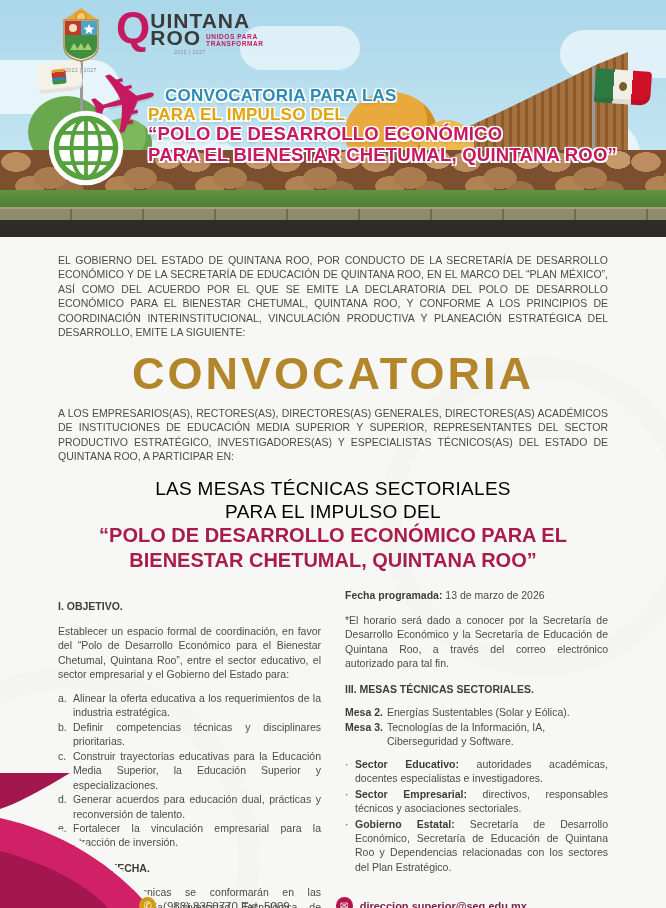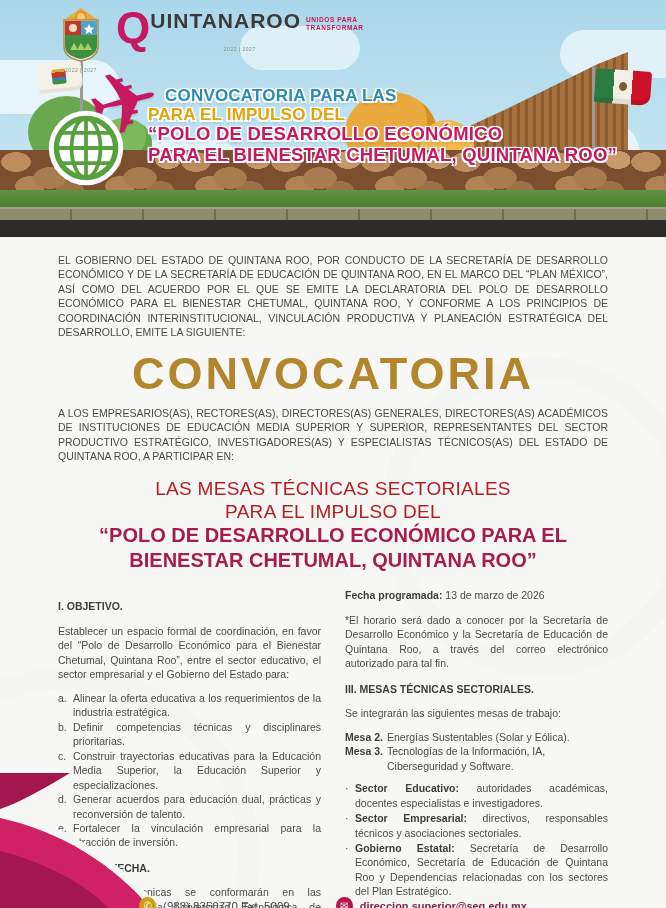--- a/index.html
+++ b/index.html
@@ -80,21 +80,21 @@
     transform:rotate(-14deg); text-shadow:0 2px 0 rgba(0,0,0,.08); line-height:1; }
   .globe { position:absolute; left:48px; top:110px; width:76px; height:76px; }
 
   
   .brand { position:absolute; left:58px; top:6px; display:flex; align-items:flex-start; gap:12px; }
   .arms { width:46px; height:56px; }
   .arms-caption, .brand-caption { font-size:5px; color:#8a8a8a; letter-spacing:.5px; text-align:center; margin-top:1px; }
   .qr-logo { display:flex; flex-direction:column; margin-top:4px; }
   .qr-row1 { display:flex; align-items:flex-start; }
   .bigQ { font-size:44px; font-weight:800; color:#c6195f; line-height:.8; letter-spacing:-2px; }
-  .qr-rest { display:flex; flex-direction:row; margin-left:2px; }
+  .qr-rest { display:flex; flex-direction:column; margin-left:2px; }
   .qr-word1 { font-size:21px; font-weight:800; color:#3a3a39; letter-spacing:1px; line-height:1; }
   .qr-row2 { display:flex; align-items:flex-end; gap:5px; margin-top:-2px; }
   .qr-word2 { font-size:21px; font-weight:800; color:#3a3a39; letter-spacing:1px; line-height:.9; }
   .qr-tagline { font-size:6.5px; font-weight:800; color:#c6195f; line-height:1.15; letter-spacing:.6px; }
 
   
   .htitle { position:absolute; left:148px; top:86px; width:505px; }
   .htitle div { font-weight:800; line-height:1.13; letter-spacing:.2px;
     text-shadow:-1.5px -1.5px 0 #fff,1.5px -1.5px 0 #fff,-1.5px 1.5px 0 #fff,1.5px 1.5px 0 #fff,0 0 3px #fff,0 3px 3px rgba(0,0,0,.18); }
   .ht-blue { color:#2b8cb4; font-size:17px;margin-left:17px; }
@@ -105,21 +105,21 @@
   .doc { position:relative; padding:12px 58px 0; }
   .watermark { position:absolute; border-radius:50%; border:22px solid rgba(120,120,120,.025); pointer-events:none; }
   .w1 { left:380px; top:120px; width:320px; height:320px; }
   .w2 { left:-120px; top:430px; width:380px; height:380px; }
 
   .body-text { font-size:10.5px; line-height:1.38; color:#4b4b4a; text-align:justify; }
   .intro { margin-top:4px; }
   .conv-title { margin:8px 0 6px; text-align:center; font-size:45px; font-weight:800;
     color:#b3862b; letter-spacing:3px; }
   .subject { margin-top:14px; text-align:center; }
-  .subj-gray { font-size:19px; color:#b91c1c; line-height:1.2; letter-spacing:.3px; }
+  .subj-gray { font-size:19px; color:#000000; line-height:1.2; letter-spacing:.3px; }
   .subj-pink { font-size:20px; font-weight:800; color:#a81b4b; line-height:1.22; }
 
   .columns { display:flex; gap:24px; margin-top:16px; }
   .col { width:263px; font-size:10.5px; line-height:1.38; color:#4b4b4a; }
   .h-bold { font-weight:700; color:#3d3d3c; }
   .sect-head { font-weight:700; color:#3d3d3c; margin-top:11px; }
   .col p { margin-top:10px; text-align:justify; }
   .letters { margin-top:9px; }
   .letters .li { display:grid; grid-template-columns:15px 1fr; text-align:justify; }
   .mesas { margin-top:9px; }
@@ -276,21 +276,20 @@
         <div class="sect-head">II.   SEDE Y FECHA.</div>
         <p>Las mesas técnicas se conformarán en las Instalaciones de la Universidad Tecnológica de Chetumal, ubicadas en: Avenida Instituto Politécnico Nacional, sin número, Colonia Subteniente López, C.P. 77965.</p>
       </div>
 
       <div class="col">
         <div>
           <span class="h-bold">Fecha programada:</span><span> 13 de marzo de 2026</span>
         </div>
         <p>*El horario será dado a conocer por la Secretaría de Desarrollo Económico y la Secretaría de Educación de Quintana Roo, a través del correo electrónico autorizado para tal fin.</p>
         <div class="sect-head">III. MESAS TÉCNICAS SECTORIALES.</div>
-        <p>Se integrarán las siguientes mesas de trabajo:</p>
         <div class="mesas">
           <div class="mesa-row">
             <span class="lbl">Mesa 2.</span>
             <span>Energías Sustentables (Solar y Eólica).</span>
           </div>
           <div class="mesa-row">
             <span class="lbl">Mesa 3.</span>
             <span>Tecnologías de la Información, IA, Ciberseguridad y Software.</span>
           </div>
         </div>

